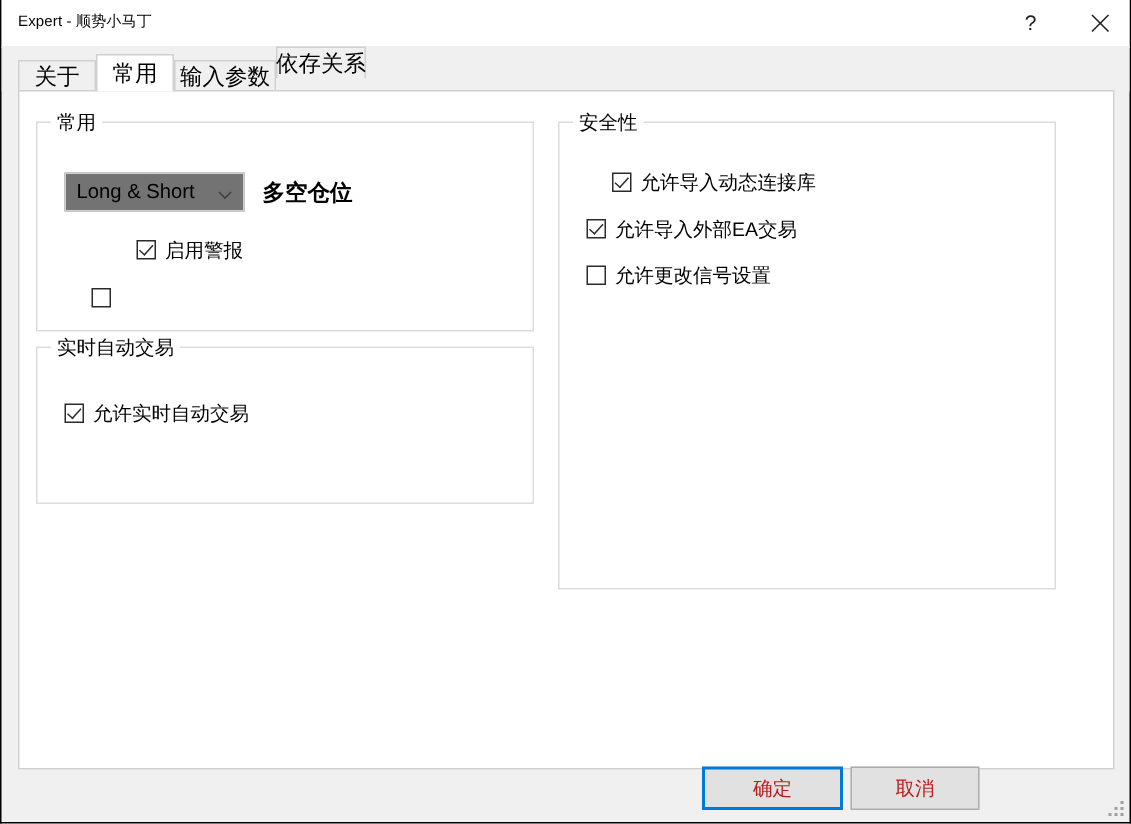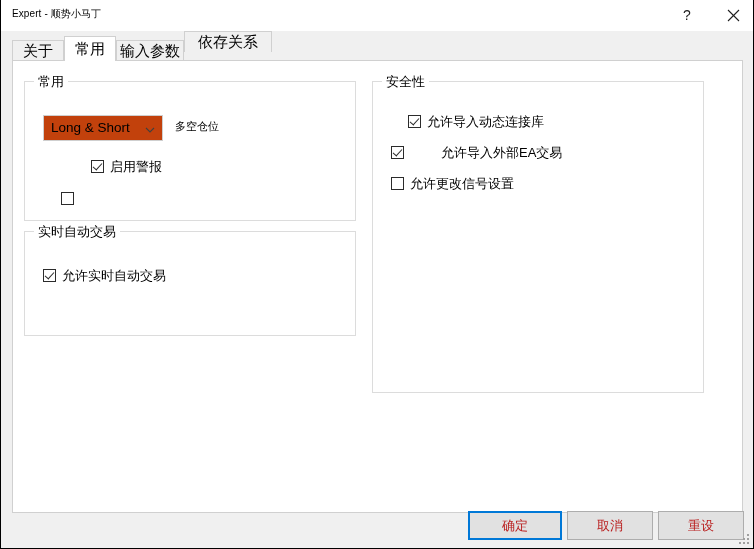--- a/index.html
+++ b/index.html
@@ -87,21 +87,21 @@
     white-space: nowrap;
   }
   .tab.selected {
     background: #ffffff;
     border-color: #d0d0d0;
     z-index: 5;
   }
   #tab-0 { left: 11px;  top: 9px;  width: 52px; height: 21px; }
   #tab-1 { left: 63px;  top: 5px;  width: 52px; height: 25px; }
   #tab-2 { left: 115px; top: 9px;  width: 68px; height: 21px; }
-  #tab-3 { left: 183px; top: 0;  width: 88px; height: 21px; }
+  #tab-3 { left: 183px; top: 0;  width: 60px; height: 21px; }
 
   
   #tabpage {
     position: absolute;
     left: 11px;
     top: 60px;
     width: 731px;
     height: 453px;
     box-sizing: border-box;
     background: #ffffff;
@@ -130,21 +130,21 @@
   #group-security { left: 359px; top: 20px;  width: 332px; height: 312px; }
 
   
   #combo-position {
     position: absolute;
     left: 18px;
     top: 33px;
     width: 120px;
     height: 26px;
     box-sizing: border-box;
-    background: #c2410c;
+    background: #737373;
     border: 1px solid #cfcfcf;
     cursor: default;
   }
   #combo-position .combo-value {
     position: absolute;
     left: 7px;
     top: 4px;
     font-size: 13.5px;
     color: #000000;
     white-space: nowrap;
@@ -153,23 +153,24 @@
     position: absolute;
     right: 7px;
     top: 8px;
     width: 10px;
     height: 10px;
   }
   .combo-side-label {
     position: absolute;
     left: 150px;
     top: 37px;
-    font-size: 11px;
-    color: #000000;
-    white-space: nowrap;
+    font-size: 15px;
+    color: #000000;
+    white-space: nowrap;
+    font-weight: bold;
   }
 
   
   .checkbox-row {
     position: absolute;
     display: flex;
     align-items: center;
     cursor: default;
     white-space: nowrap;
   }
@@ -197,21 +198,21 @@
   .cb-label {
     font-size: 13px;
     color: #000000;
     line-height: 13px;
   }
 
   #cb-enable-alert   { left: 18px; top: 78px; padding-left: 48px; }
   #cb-stop-alert     { left: 36px; top: 110px; }
   #cb-allow-realtime { left: 18px; top: 37px; }
   #cb-allow-dll      { left: 18px; top: 33px; padding-left: 17px; }
-  #cb-allow-ext-ea   { left: 18px; top: 64px; gap: 31px; }
+  #cb-allow-ext-ea   { left: 18px; top: 64px; }
   #cb-allow-signal   { left: 18px; top: 95px; }
 
   
   .dlg-button {
     position: absolute;
     box-sizing: border-box;
     height: 29px;
     background: #e1e1e1;
     border: 1px solid #adadad;
     font-family: "Liberation Sans", sans-serif;
@@ -335,23 +336,20 @@
       </div>
     </div>
 
   </div>
 
   <button class="dlg-button" id="btn-ok">
     <span>确定</span>
   </button>
   <button class="dlg-button" id="btn-cancel">
     <span>取消</span>
-  </button>
-  <button class="dlg-button" id="btn-reset">
-    <span>重设</span>
   </button>
 
   <div id="resize-grip">
     <i style="left:9px; top:1px;"></i>
     <i style="left:5px; top:5px;"></i>
     <i style="left:9px; top:5px;"></i>
     <i style="left:1px; top:9px;"></i>
     <i style="left:5px; top:9px;"></i>
     <i style="left:9px; top:9px;"></i>
   </div>

